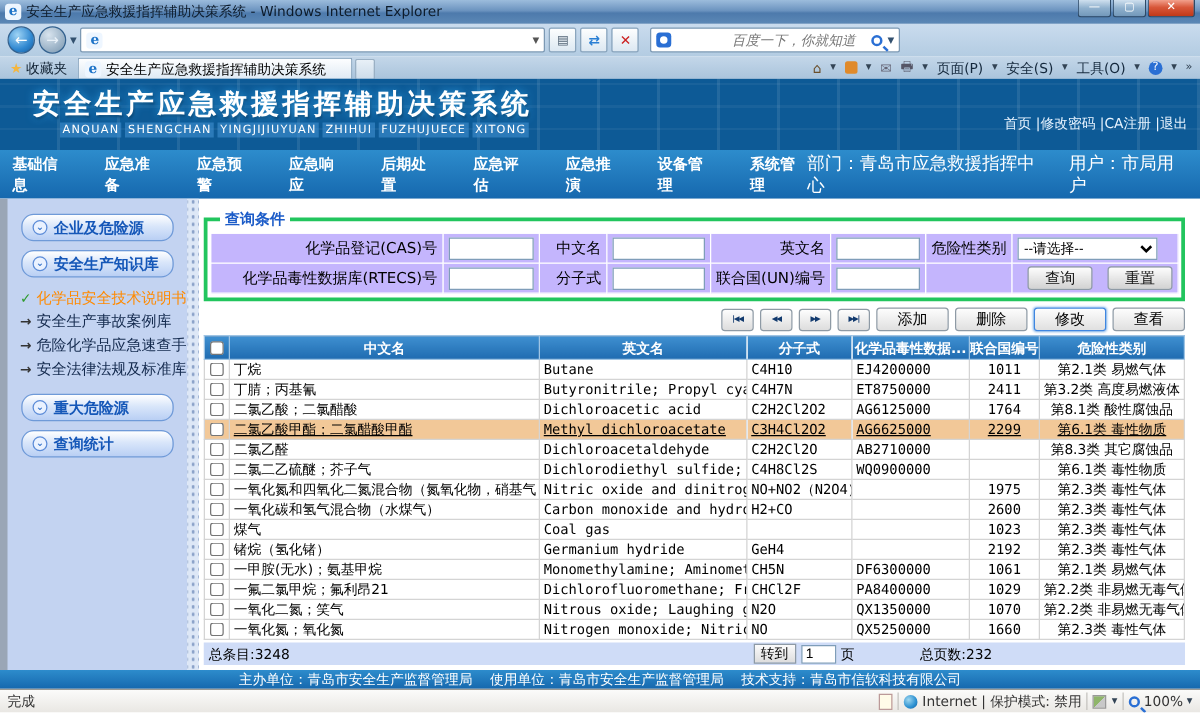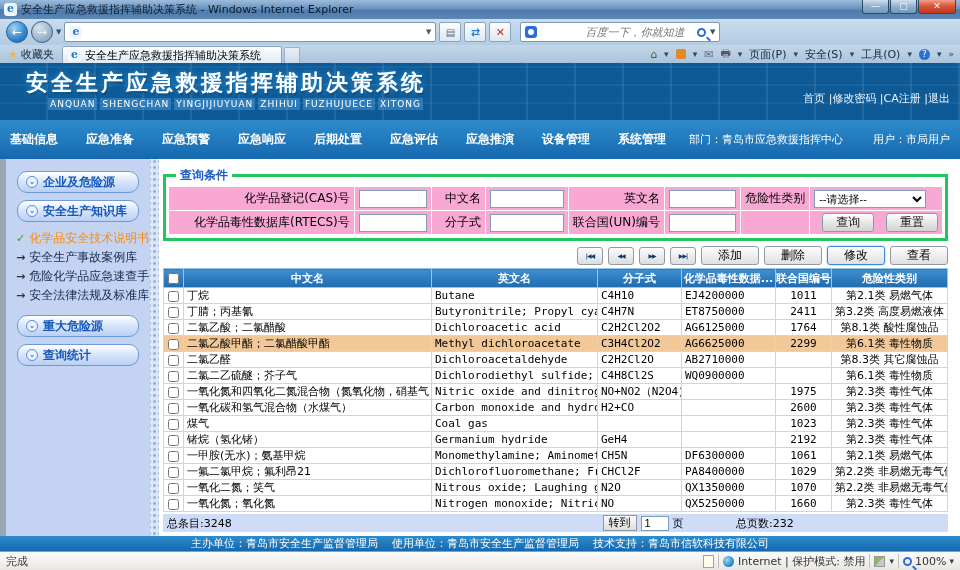--- a/index.html
+++ b/index.html
@@ -46,56 +46,56 @@
 
   
   .banner { height:57px; background:#0d5a96; background-image:repeating-linear-gradient(90deg,transparent 0 46px,rgba(255,255,255,.09) 46px 48px),repeating-linear-gradient(0deg,transparent 0 16px,rgba(255,255,255,.05) 16px 18px); position:relative; color:#fff; }
   .banner h1 { position:absolute; left:26px; top:5px; font-size:22px; letter-spacing:3px; color:#fff; text-shadow:0 0 7px #2e9fe6,1px 2px 2px #06365e; }
   .banner .pinyin { position:absolute; left:48px; top:36px; font-size:9px; letter-spacing:1px; }
   .banner .pinyin span { background:rgba(70,150,215,.55); padding:1px 2px; margin-right:3px; }
   .banner .toplinks { position:absolute; right:10px; top:28px; font-size:11px; color:#e8f4ff; }
   .banner .toplinks a { color:#e8f4ff; text-decoration:none; }
   .navbar { height:39px; background:linear-gradient(#2d8ccc,#1668ae); display:flex; align-items:center; color:#fff; font-size:12px; padding:0 10px; }
   .navbar .menus { display:flex; gap:28px; font-weight:bold; }
-  .navbar .deptuser { margin-left:auto; font-size:11px; font-weight:normal; display:flex; gap:30px; }
+  .navbar .deptuser { margin-left:auto; font-size:14px; font-weight:normal; display:flex; gap:20px; }
 
   
   .page-body { flex:1; display:flex; background:#fff; min-height:0; }
   .sidebar { width:150px; background:#c3d3f1; border-left:6px solid #9aa6b6; padding-top:12px; }
   .side-section { width:122px; margin:0 auto 7px; height:22px; border:1px solid #6f9ad8; border-radius:10px; background:linear-gradient(#ffffff,#d9e6fa 45%,#b9cff4); display:flex; align-items:center; gap:5px; padding:0 8px; color:#1557b8; font-size:12px; font-weight:bold; }
   .side-section .circ { width:12px; height:12px; border-radius:50%; border:1px solid #5c8cd8; color:#3a76cc; font-size:8px; line-height:10px; text-align:center; background:#eaf2ff; }
   .side-items { margin:2px 0 10px 10px; font-size:12px; }
   .side-item { display:flex; align-items:center; gap:4px; height:19px; color:#13294d; white-space:nowrap; overflow:hidden; }
   .side-item .arr { color:#333; font-weight:bold; font-size:11px; }
   .side-item.active { color:#ff8a00; }
   .side-item.active .arr { color:#2f9b2f; }
 
   .splitter { width:9px; background:#dde7f6; background-image:radial-gradient(#8ba2c9 1px,transparent 1.4px); background-size:5px 6px; background-position:center; }
 
   .content { flex:1; padding:8px 12px 0 4px; min-width:0; display:flex; flex-direction:column; }
 
   fieldset.query { border:3px solid #22c55e; padding:2px 2px 3px; }
   fieldset.query legend { color:#1c5cc8; font-size:12px; font-weight:bold; padding:0 4px; margin-left:8px; }
   table.qgrid { width:100%; border-collapse:collapse; }
-  table.qgrid td { background:#f9a8d4; border:1px solid #ffffff; height:24px; font-size:12px; padding:0 4px; white-space:nowrap;margin-top:44px; }
+  table.qgrid td { background:#c4b5fd; border:1px solid #ffffff; height:24px; font-size:12px; padding:0 4px; white-space:nowrap;margin-top:44px; }
   td.lbl { text-align:right; color:#000; }
   .tin { height:18px; border:1px solid #7f9db9; background:#fff; width:100%; font-size:11px; }
   select.tin { width:112px; }
   .btnrow { text-align:right; }
   .gbtn { display:inline-block; min-width:52px; height:19px; border:1px solid #8e9aa5; border-radius:3px; background:linear-gradient(#fdfdfd,#e3e3e3 60%,#d2d2d2); font-size:12px; line-height:17px; text-align:center; color:#111; margin-left:8px; }
 
   .toolbar { display:flex; justify-content:flex-end; align-items:center; gap:5px; margin:5px 0 3px; }
   .pgbtn { width:26px; height:18px; border:1px solid #8e9aa5; border-radius:3px; background:linear-gradient(#fdfdfd,#ddd); font-size:6px; letter-spacing:-1px; color:#123a6e; text-align:center; line-height:16px; font-weight:bold; }
   .abtn { min-width:58px; height:19px; border:1px solid #8e9aa5; border-radius:3px; background:linear-gradient(#fdfdfd,#e0e0e0); font-size:12px; line-height:17px; text-align:center; }
   .abtn.focused { border:1px solid #3f86e0; box-shadow:0 0 2px #7ab0e8;text-align:center; }
 
   table.grid { width:100%; border-collapse:collapse; table-layout:fixed; }
   table.grid th { background:linear-gradient(#3e8fd0,#1f6bb0); color:#fff; font-size:11px; font-weight:bold; height:19px; border:1px solid #9ec4e4; white-space:nowrap; overflow:hidden; }
   table.grid td { border:1px solid #d4d4d4; font-size:11px; height:16px; padding:0 3px; white-space:nowrap; overflow:hidden; background:#fff; }
-  table.grid tr.hl td { background:#f2c898; }
+  table.grid tr.hl td { background:#f2c898;text-decoration:underline; }
   td.c-en, td.c-formula, td.c-rtecs { font-family:"DejaVu Sans Mono",monospace; font-size:9px; }
   td.c-un { text-align:center; font-family:"DejaVu Sans Mono",monospace; font-size:10px; }
   td.c-hazard { text-align:center; font-size:10px; }
   .ckb { width:11px; height:11px; vertical-align:middle; }
 
   .pagerbar { height:18px; background:#cfdcf7; display:flex; align-items:center; font-size:11px; margin-top:2px; position:relative; }
   .pagerbar .total { margin-left:4px; }
   .goto-group { position:absolute; left:56%; display:flex; align-items:center; gap:4px; }
   .goto-btn { min-width:34px; height:16px; border:1px solid #8e9aa5; background:linear-gradient(#fbfbfb,#ddd); font-size:11px; line-height:14px; text-align:center; }
   .goto-input { width:28px; height:15px; border:1px solid #7f9db9; font-size:11px; text-align:left; padding-left:3px; background:#fff; }

